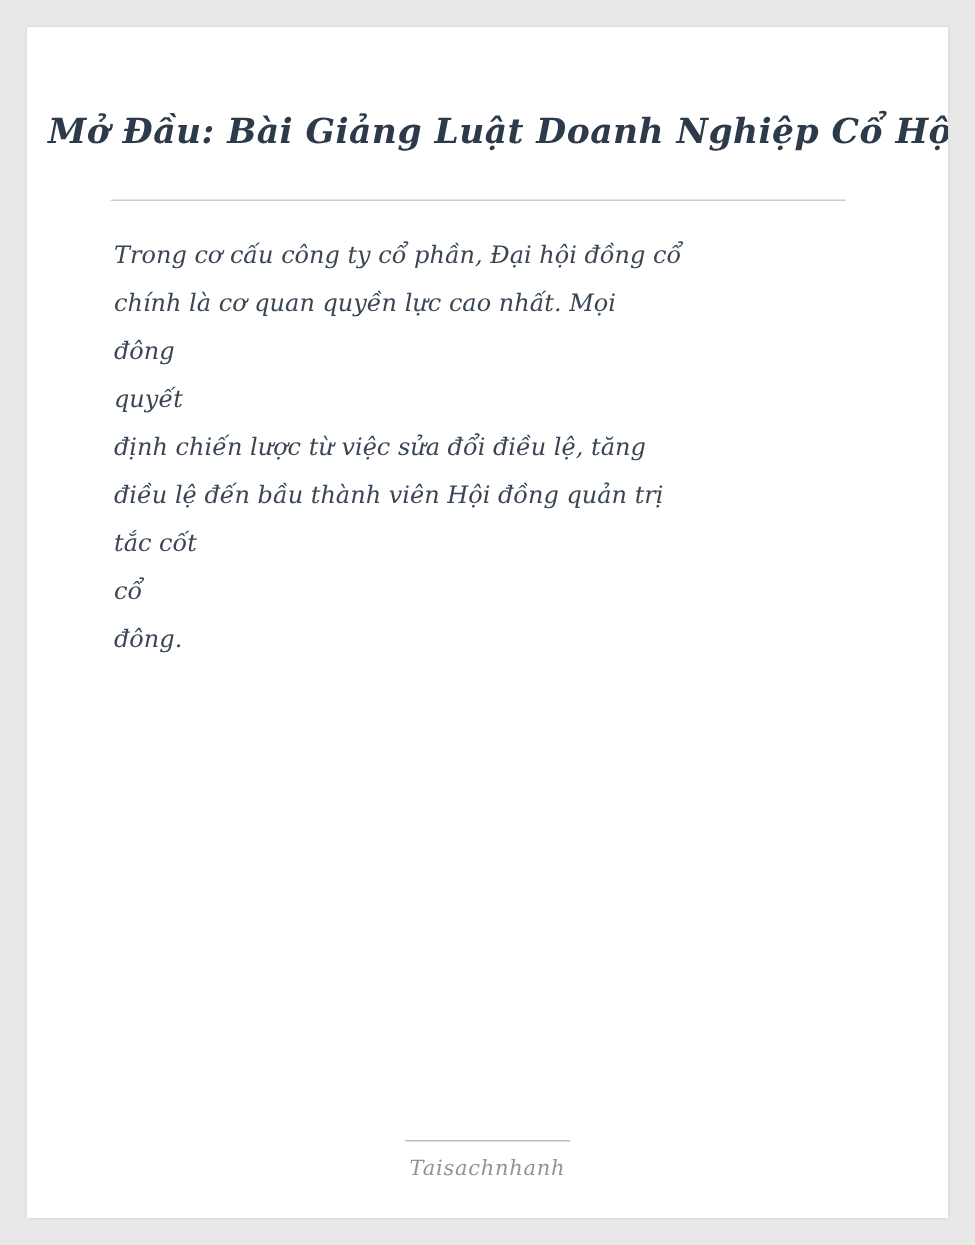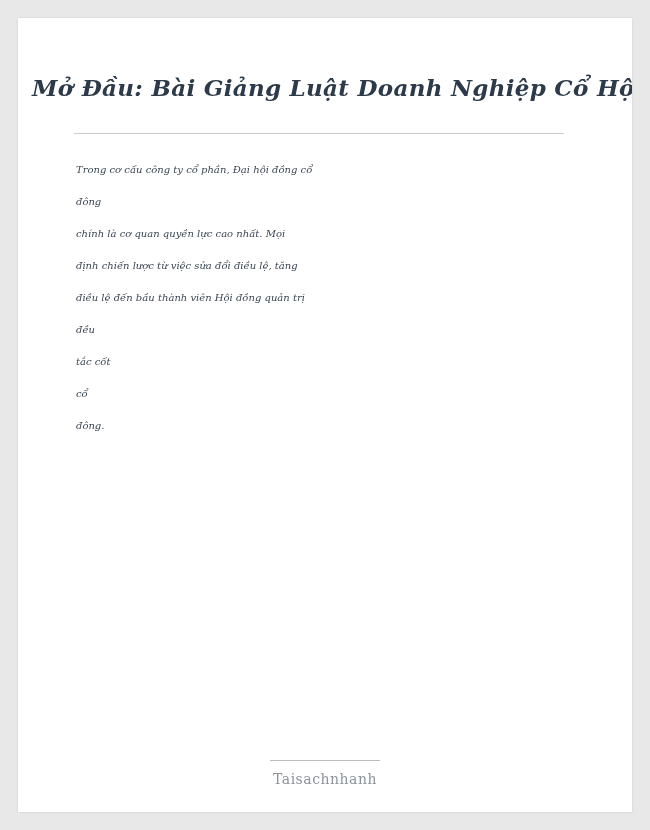--- a/index.html
+++ b/index.html
@@ -48,21 +48,21 @@
     background: #c9cdd2;
   }
 
   .body-text {
     position: absolute;
     left: 58px;
     top: 136px;
     width: 420px;
     font-family: "DejaVu Serif", serif;
     font-style: italic;
-    font-size: 10px;
+    font-size: 16px;
     line-height: 32px;
     color: #3a4654;
   }
   .body-text .ln {
     display: block;
     white-space: pre-wrap;
   }
 
   .footer {
     position: absolute;
@@ -72,41 +72,42 @@
     text-align: center;
   }
   .footer-rule {
     width: 110px;
     height: 1px;
     background: #b9bdc2;
     margin: 0 auto 10px auto;
   }
   .footer-text {
     font-family: "DejaVu Serif", serif;
+    font-style: italic;
     font-size: 14px;
     color: #8d949b;
     letter-spacing: 0.5px;
   }
 </style>
 </head>
 <body>
 
 <div class="page">
 
   <div class="doc-title">Mở Đầu: Bài Giảng Luật Doanh Nghiệp Cổ Hộ Thuy Ngoc Đh Ngoai Thu</div>
 
   <div class="title-rule"></div>
 
   <div class="body-text">
     <span class="ln">Trong cơ cấu công ty cổ phần, Đại hội đồng cổ</span>
+    <span class="ln">chính là cơ quan quyền lực cao nhất. Mọi</span>
     <span class="ln">đông</span>
-    <span class="ln">chính là cơ quan quyền lực cao nhất. Mọi</span>
+    <span class="ln">quyết</span>
     <span class="ln">định chiến lược từ việc sửa đổi điều lệ, tăng</span>
     <span class="ln">điều lệ đến bầu thành viên Hội đồng quản trị</span>
-    <span class="ln">đều</span>
     <span class="ln">tắc cốt</span>
     <span class="ln">cổ</span>
     <span class="ln">đông.</span>
   </div>
 
   <div class="footer">
     <div class="footer-rule"></div>
     <div class="footer-text">Taisachnhanh</div>
   </div>
 

